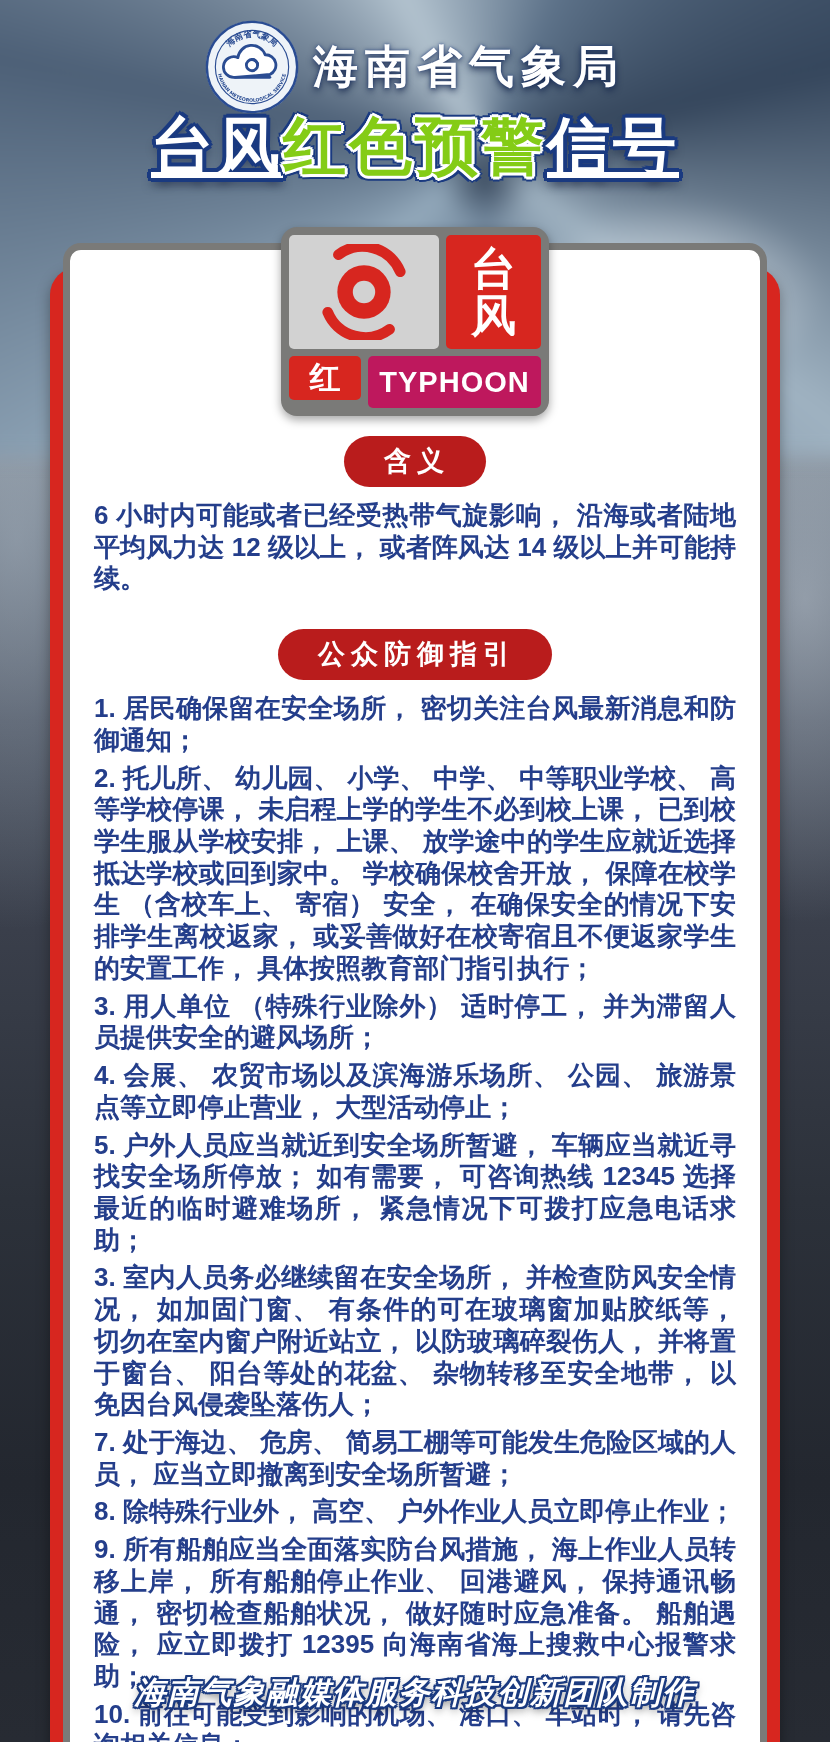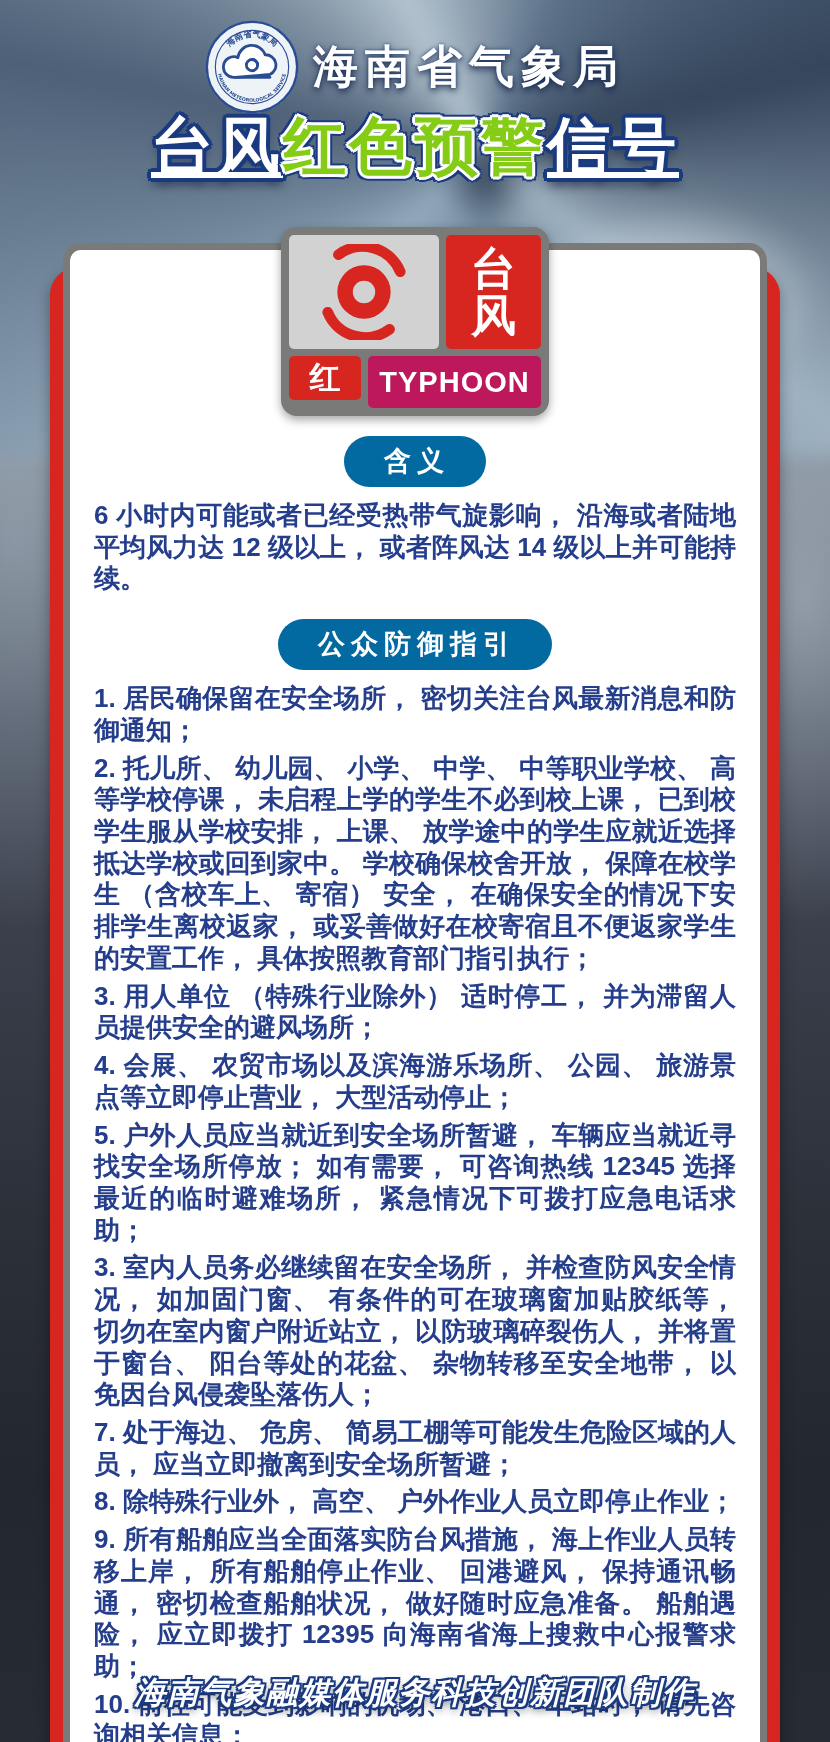--- a/index.html
+++ b/index.html
@@ -86,29 +86,29 @@
     color:#fff;font-size:45px;font-weight:900;line-height:1.05;}
   .sign-level{width:72px;height:44px;background:#d7261f;border-radius:5px;
     display:flex;align-items:center;justify-content:center;
     color:#fff;font-size:31px;font-weight:900;}
   .sign-en{flex:1;height:52px;background:#be185d;border-radius:5px;
     display:flex;align-items:center;justify-content:center;
     color:#fff;font-size:29px;font-weight:900;letter-spacing:1px;}
   
   .badge{
     display:block;width:fit-content;margin:0 auto 13px auto;
-    background:#0369a1;color:#ffffff;font-size:27px;font-weight:bold;
+    background:#b91c1c;color:#ffffff;font-size:27px;font-weight:bold;
     letter-spacing:6px;padding:7px 36px 8px 40px;border-radius:999px;
   }
   .badge.second{margin-top:14px;}
   .cn-text{
     color:#243e8b;font-size:26px;font-weight:bold;line-height:1.22;
     text-align:justify;margin:0 0 6px 0;
   }
-  .meaning{margin-bottom:24px;}
+  .meaning{margin-bottom:34px;}
   
   .credit{
     position:absolute;left:0;bottom:28px;width:100%;text-align:center;
     color:#ffffff;font-size:31px;font-weight:bold;letter-spacing:2px;
     text-shadow:
       -2px 0 0 #1a3a80,2px 0 0 #1a3a80,0 -2px 0 #1a3a80,0 2px 0 #1a3a80,
       -2px -2px 0 #1a3a80,2px -2px 0 #1a3a80,-2px 2px 0 #1a3a80,2px 2px 0 #1a3a80,
       0 4px 8px rgba(0,0,0,.6);
     font-style: italic;
   }

